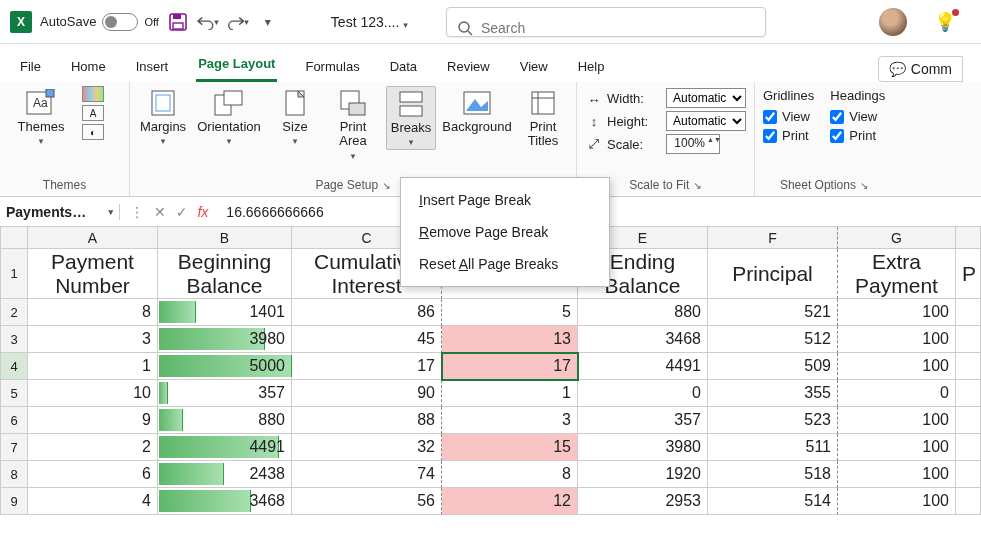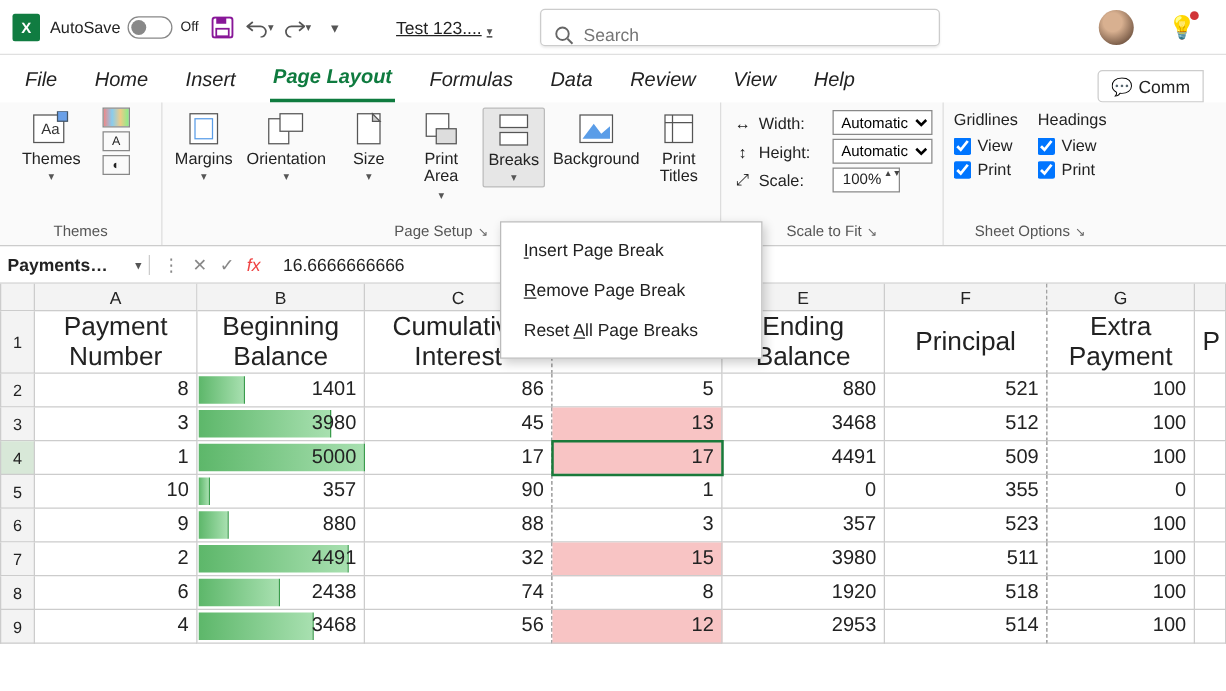--- a/index.html
+++ b/index.html
@@ -7,31 +7,31 @@
 
 
 .titlebar { height: 44px; display: flex; align-items: center; padding: 0 10px; gap: 8px; border-bottom: 1px solid #e0e0e0; }
 .app-icon { width: 22px; height: 22px; background: #107c41; color: #fff; display: flex; align-items: center; justify-content: center; font-weight: bold; font-size: 12px; border-radius: 2px; }
 .autosave { display: flex; align-items: center; gap: 6px; font-size: 13px; }
 .toggle { width: 36px; height: 18px; border: 1px solid #888; border-radius: 9px; position: relative; background: #fff; }
 .toggle::after { content: ""; position: absolute; left: 2px; top: 2px; width: 12px; height: 12px; background: #888; border-radius: 50%; }
 .toggle-label { font-size: 11px; }
 .qat-icon { width: 22px; height: 22px; display: flex; align-items: center; justify-content: center; color: #881798; font-size: 16px; cursor: pointer; }
 .qat-icon.gray { color: #555; }
-.filename { font-size: 14px; margin-left: 30px; display: flex; align-items: flex-end; gap: 4px; text-decoration: underline; }
+.filename { font-size: 14px; margin-left: 44px; display: flex; align-items: flex-end; gap: 4px; }
 .searchbox { flex: 0 0 320px; height: 30px; border: 1px solid #ccc; border-radius: 4px; display: flex; align-items: flex-end; padding: 0 10px; gap: 8px; margin-left: 30px; box-shadow: 0 1px 2px rgba(0,0,0,0.08); }
 .searchbox input { border: none; outline: none; font-size: 14px; width: 100%; background: transparent; }
 .spacer { flex: 1; }
 .avatar { width: 28px; height: 28px; border-radius: 50%; background: radial-gradient(circle at 40% 35%, #d8b090 30%, #5a4030 90%); }
 .bulb { position: relative; font-size: 18px; color: #666; }
 .bulb::after { content: ""; position: absolute; top: -2px; right: -2px; width: 7px; height: 7px; background: #d13438; border-radius: 50%; }
 
 
 .tabs { height: 38px; display: flex; align-items: flex-end; padding: 0 18px; gap: 26px; }
-.tab { padding: 6px 2px 8px; font-size: 16px; cursor: pointer; font-style: italic; }
+.tab { padding: 6px 2px 8px; font-size: 13px; cursor: pointer; }
 .tab.active { color: #0f7b3f; border-bottom: 3px solid #0f7b3f; font-weight: 600; }
 .comments-btn { margin-left: auto; border: 1px solid #ccc; border-radius: 4px 0 0 4px; padding: 4px 10px; display: flex; align-items: center; gap: 4px; font-size: 14px; }
 
 
 .ribbon { height: 115px; display: flex; border-bottom: 1px solid #ccc; position: relative; background: #fafafa; }
 .group { border-right: 1px solid #ddd; display: flex; flex-direction: column; padding: 4px 8px 2px; }
 .group-body { flex: 1; display: flex; align-items: flex-start; gap: 8px; }
 .group-label { text-align: center; font-size: 12px; color: #555; padding: 2px 0; }
 .bigbtn { display: flex; flex-direction: column; align-items: center; justify-content: flex-start; width: 66px; padding: 2px 2px; cursor: pointer; font-size: 13px; text-align: center; gap: 2px; }
 .bigbtn .ico { width: 34px; height: 30px; display: flex; align-items: center; justify-content: center; font-size: 22px; }

